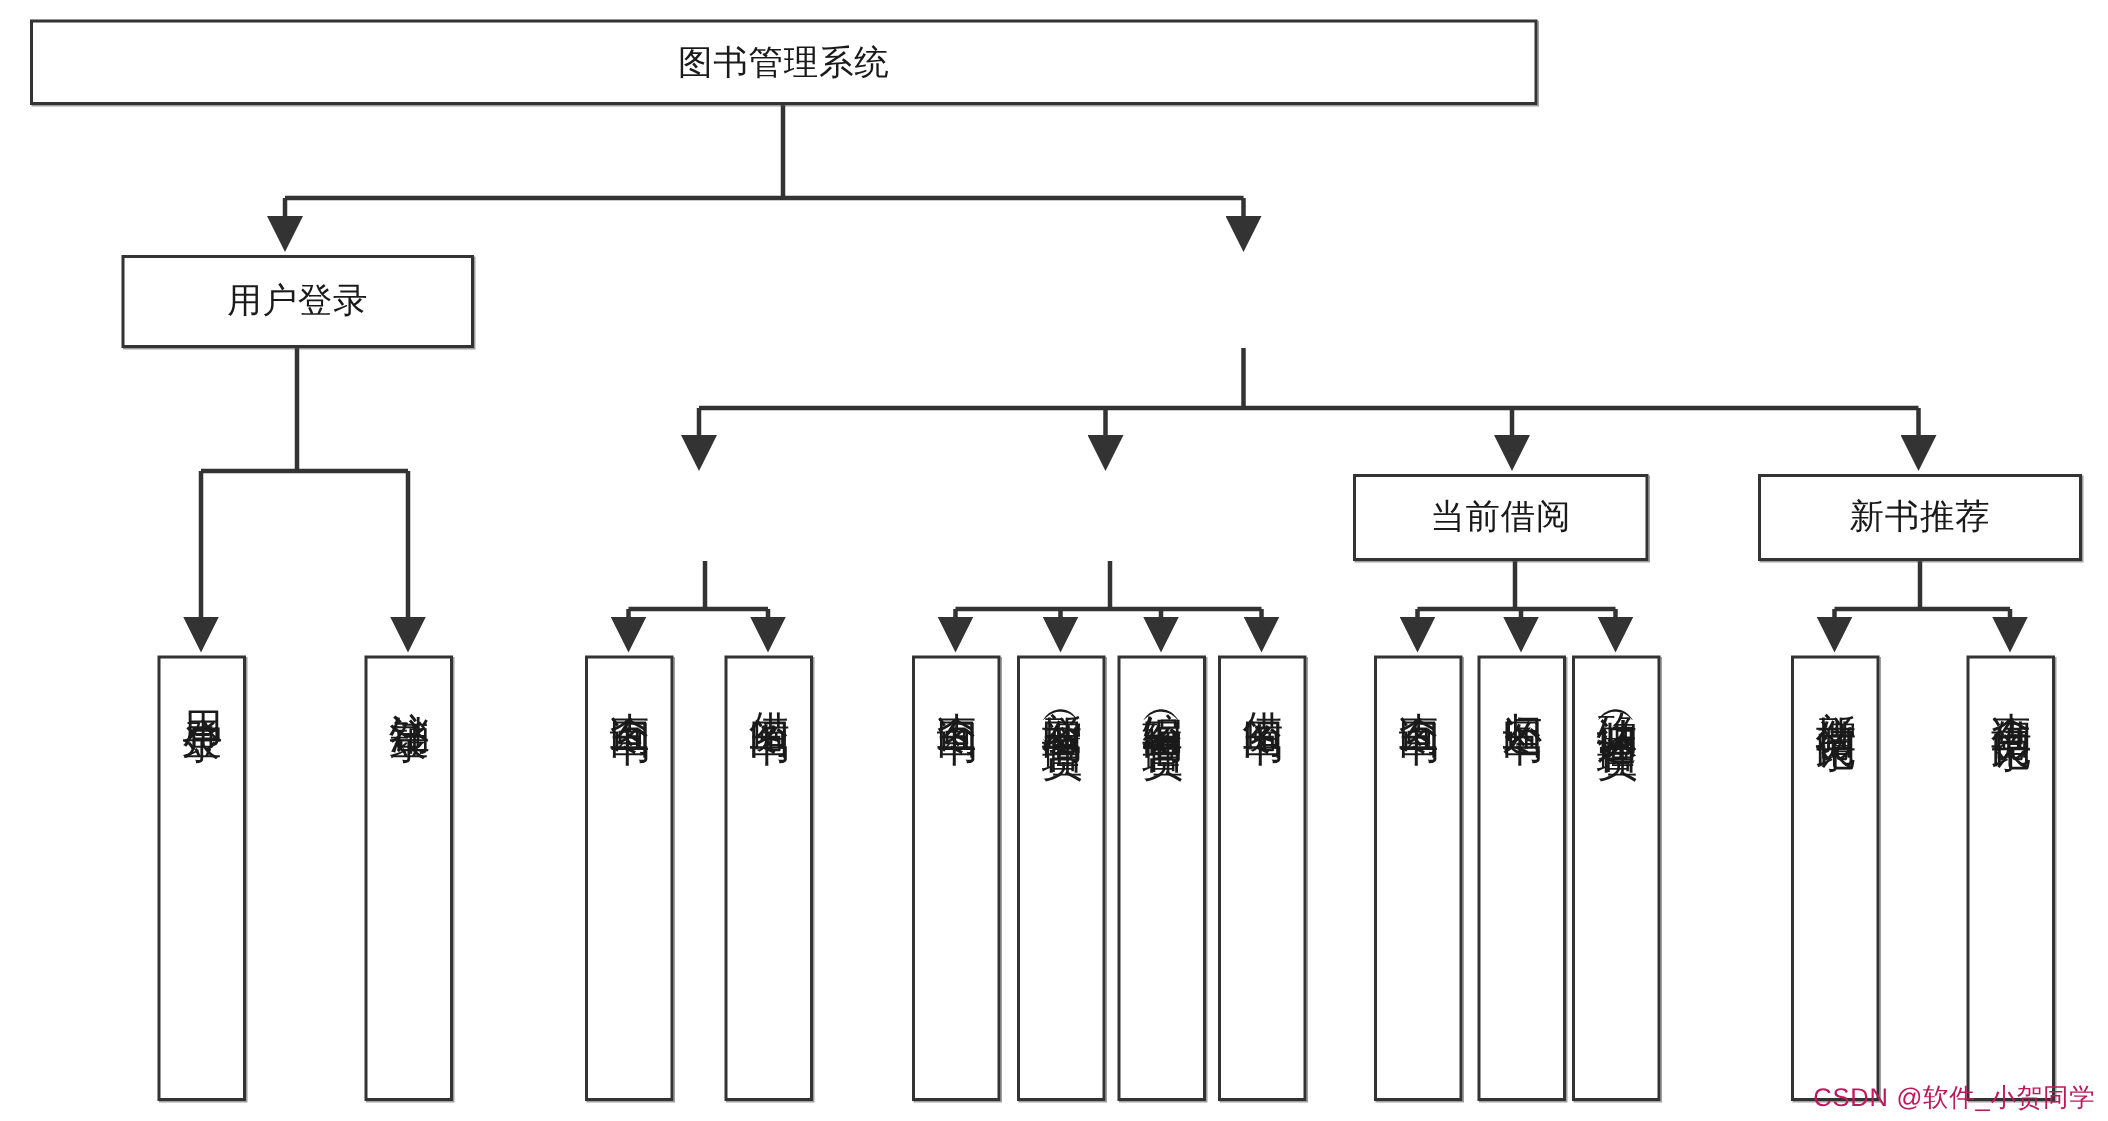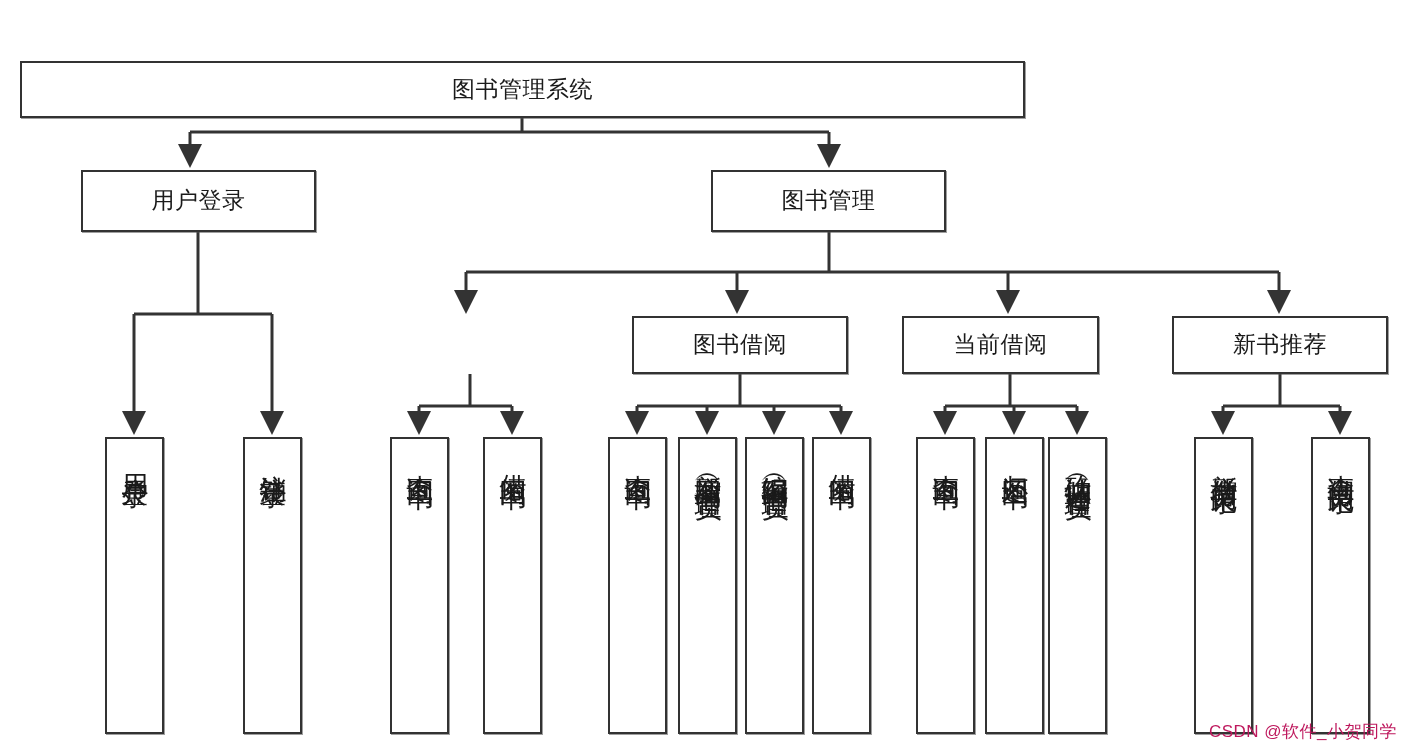--- a/index.html
+++ b/index.html
@@ -113,34 +113,28 @@
       <path d="M 1014 406 L 1014 431" marker-end="url(#arrow)"></path>
       <path d="M 1077 406 L 1077 431" marker-end="url(#arrow)"></path>
 
       <path d="M 1280 374 L 1280 406"></path>
       <path d="M 1223 406 L 1340 406"></path>
       <path d="M 1223 406 L 1223 431" marker-end="url(#arrow)"></path>
       <path d="M 1340 406 L 1340 431" marker-end="url(#arrow)"></path>
     </g>
   </svg>
 
-  <div class="node horiz" style="left:20px; top:13px; width:1005px; height:57px;margin-top:48px;">
+  <div class="node horiz" style="left:20px; top:13px; width:1005px; height:57px;">
     <span class="lbl">图书管理系统</span>
   </div>
 
   <div class="node horiz" style="left:81px; top:170px; width:235px; height:62px;">
     <span class="lbl">用户登录</span>
   </div>
-  <div class="node horiz" style="left:711px; top:170px; width:235px; height:62px;">
-    <span class="lbl">图书管理</span>
-  </div>
 
-  <div class="node horiz" style="left:632px; top:316px; width:216px; height:58px;">
-    <span class="lbl">图书借阅</span>
-  </div>
   <div class="node horiz" style="left:902px; top:316px; width:197px; height:58px;">
     <span class="lbl">当前借阅</span>
   </div>
   <div class="node horiz" style="left:1172px; top:316px; width:216px; height:58px;">
     <span class="lbl">新书推荐</span>
   </div>
 
   <div class="node vert" style="left:105px; top:437px; width:59px; height:297px;">
     <span class="lbl">用户登录</span>
   </div>

